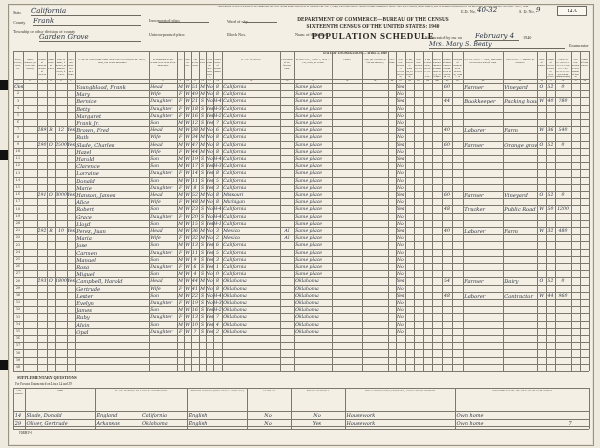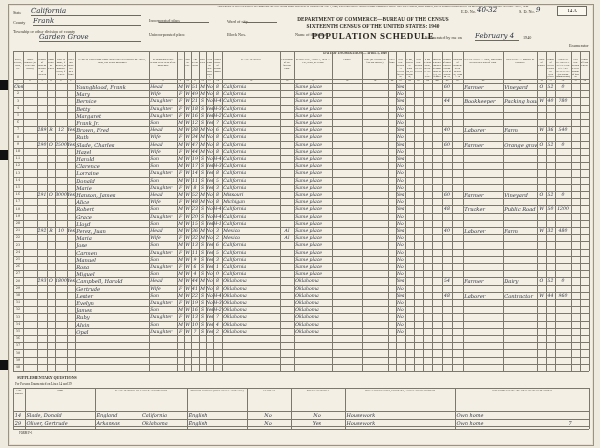--- a/index.html
+++ b/index.html
@@ -98,20 +98,21 @@
       <div class="fieldlbl" style="left:510px;top:4px;">S. D. No.</div>
       <div class="fieldval hw" style="left:527px;top:1px;">9</div>
 
       <div class="boxnum" style="left:548px;top:1px;width:28px;height:8px;line-height:8px;">14 A</div>
 
       <div class="fieldlbl" style="left:416px;top:30px;">Enumerated by me on</div>
       <div class="fieldval hw ul" style="left:466px;top:27px;width:44px;">February 4</div>
       <div class="fieldlbl" style="left:514px;top:30px;">1940</div>
 
       <div class="fieldlbl" style="left:560px;top:38px;">Enumerator</div>
+      <div class="fieldval hw ul" style="left:420px;top:35px;width:136px;font-size:6.4px;">Mrs. Mary S. Beaty</div>
     </div>
 
     <div class="grid">
       <div id="colheads">
           <div class="colhdr" style="left: 0.6px; top: 8px; width: 8.8px; height: 22px;">Street, avenue, road, etc.</div>
           <div class="colhdr" style="left: 0px; top: 28.6px; width: 10px; font-size: 2.6px;">1</div>
           <div class="colhdr" style="left: 10.6px; top: 8px; width: 12.8px; height: 22px;">House number (in cities and towns)</div>
           <div class="colhdr" style="left: 10px; top: 28.6px; width: 14px; font-size: 2.6px;">2</div>
           <div class="colhdr" style="left: 24.6px; top: 8px; width: 8.8px; height: 22px;">Number of household in order of visitation</div>
           <div class="colhdr" style="left: 24px; top: 28.6px; width: 10px; font-size: 2.6px;">3</div>

